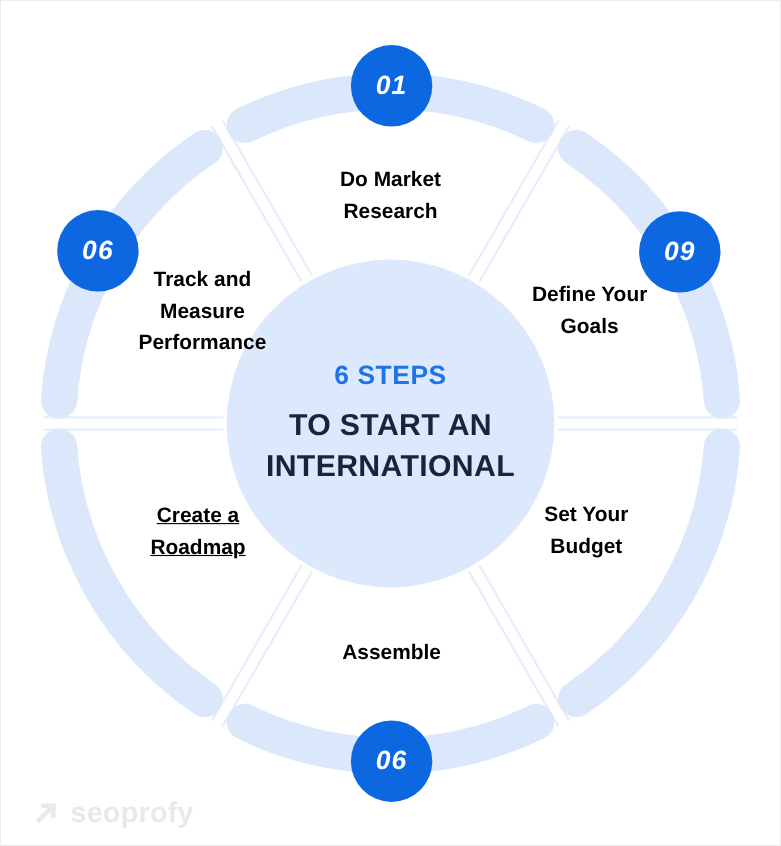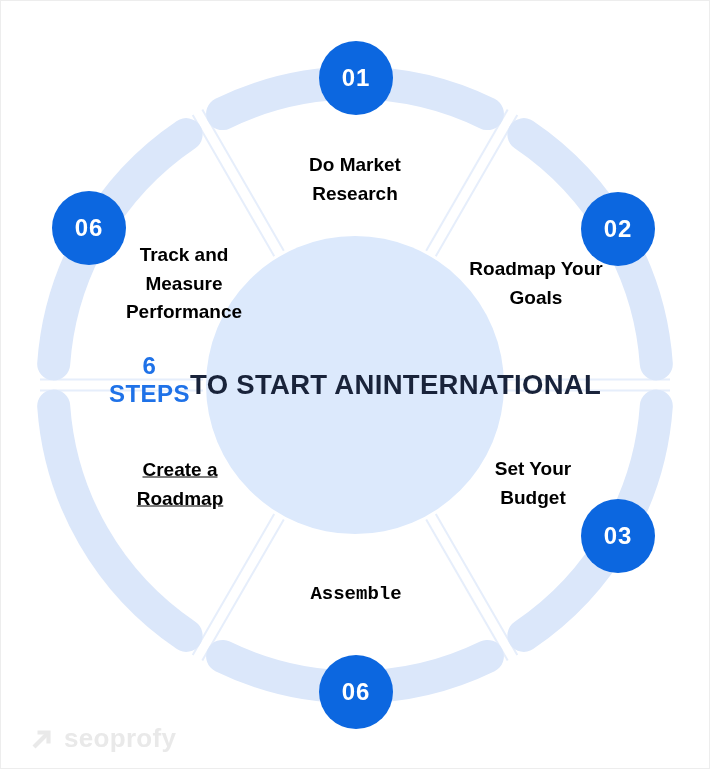--- a/index.html
+++ b/index.html
@@ -26,20 +26,21 @@
   }
   .center-circle {
     position: absolute;
     left: 205px;
     top: 235px;
     width: 298px;
     height: 298px;
     border-radius: 50%;
     background: #dce9fc;
     display: flex;
+    flex-direction: column;
     align-items: center;
     justify-content: center;
     text-align: center;
   }
   .kicker {
     color: #1f72e8;
     font-size: 24px;
     font-weight: bold;
     letter-spacing: 0.5px;
     margin-bottom: 11px;
@@ -58,20 +59,21 @@
     height: 74px;
     border-radius: 50%;
     background: #0c67e0;
     color: #ffffff;
     display: flex;
     align-items: center;
     justify-content: center;
     font-size: 24px;
     font-weight: bold;
     letter-spacing: 1px;
+    font-style: italic;
   }
   .step-label {
     position: absolute;
     transform: translate(-50%, -50%);
     color: #000000;
     font-size: 19px;
     font-weight: bold;
     line-height: 28.5px;
     text-align: center;
     white-space: nowrap;
@@ -122,45 +124,42 @@
   <div class="center-circle">
     <div class="kicker">6 STEPS</div>
     <div class="title-line">TO START AN</div>
     <div class="title-line">INTERNATIONAL</div>
   </div>
 
   <div class="badge" style="left:318px; top:40px;">
     <span>01</span>
   </div>
   <div class="badge" style="left:580px; top:191px;">
-    <span>02</span>
-  </div>
-  <div class="badge" style="left:580px; top:498px;">
-    <span>03</span>
+    <span>09</span>
   </div>
   <div class="badge" style="left:318px; top:654px;">
     <span>06</span>
   </div>
   <div class="badge" style="left:51px; top:190px;">
     <span>06</span>
   </div>
 
   <div class="step-label" style="left:354px; top:178px;">
     <div>Do Market</div>
     <div>Research</div>
   </div>
   <div class="step-label" style="left:535px; top:282px;">
-    <div>Roadmap Your</div>
+    <div>Define Your</div>
     <div>Goals</div>
   </div>
   <div class="step-label" style="left:532px; top:482px;">
     <div>Set Your</div>
     <div>Budget</div>
   </div>
-  <div class="step-label" style="left:355px; top:593px;font-family:Liberation Mono, monospace;">
+  <div class="step-label" style="left:355px; top:593px;">
     <div>Assemble</div>
   </div>
   <div class="step-label" style="left:179px; top:483px;text-decoration:underline;">
     <div>Create a</div>
     <div>Roadmap</div>
   </div>
   <div class="step-label" style="left:183px; top:283px;">
     <div>Track and</div>
     <div>Measure</div>
     <div>Performance</div>

